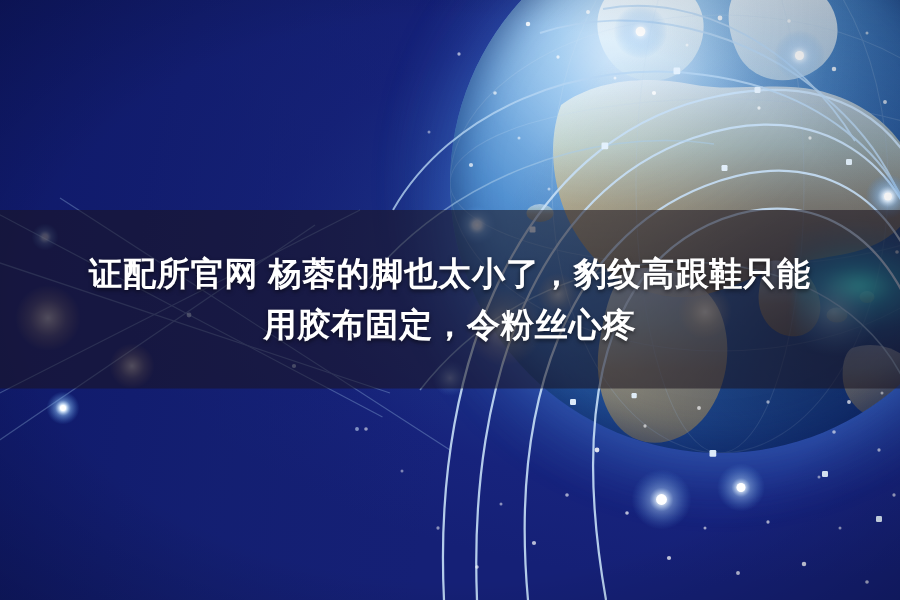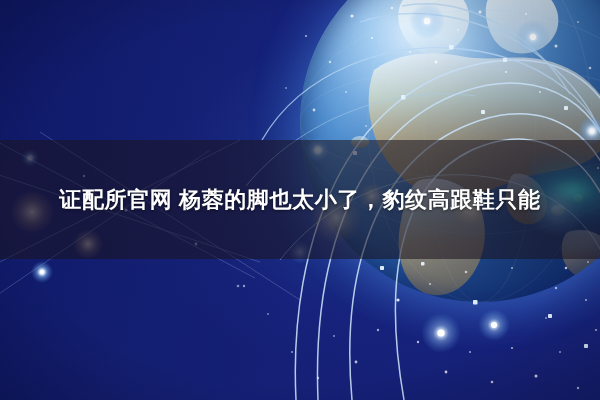--- a/index.html
+++ b/index.html
@@ -328,15 +328,16 @@
     <circle cx="300" cy="252" r="12" fill="url(#bokb)"></circle>
     <circle cx="556" cy="208" r="30" fill="url(#bokb)"></circle>
     <circle cx="470" cy="208" r="18" fill="url(#bok)"></circle>
   </svg>
 
   <div class="vignette"></div>
 
   <div class="caption-band"></div>
   <div class="caption-text">
     <div class="caption-line">证配所官网 杨蓉的脚也太小了，豹纹高跟鞋只能</div>
+    <div class="caption-line">用胶布固定，令粉丝心疼</div>
   </div>
 
 </div>
 
 </body></html>

